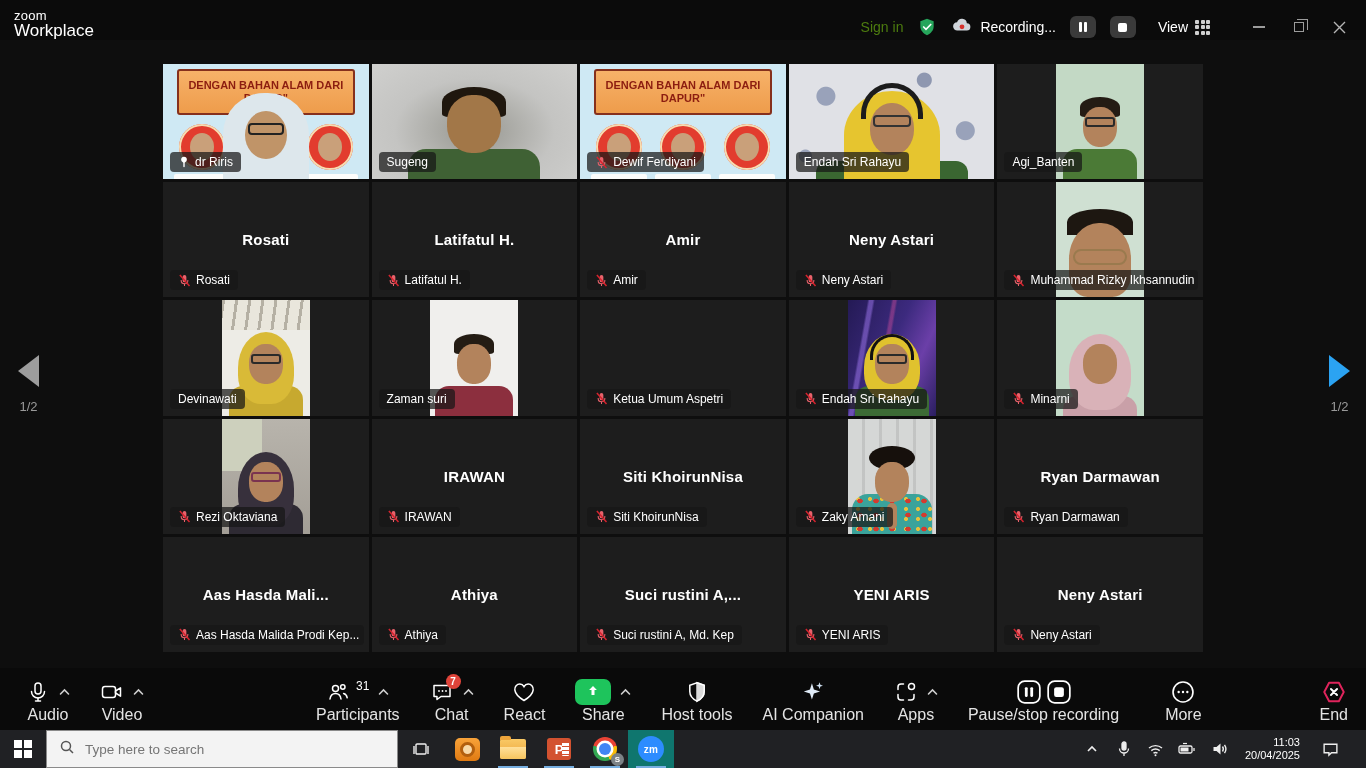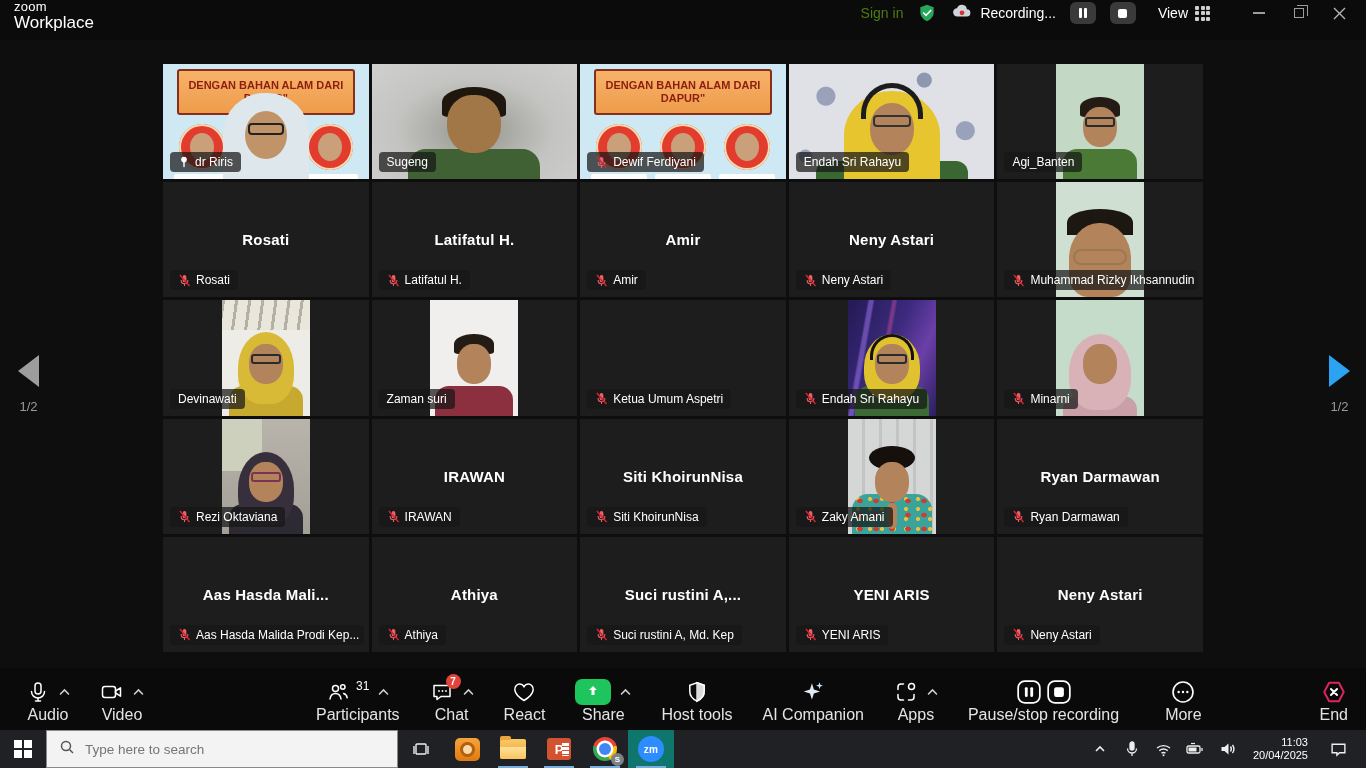--- a/index.html
+++ b/index.html
@@ -1,19 +1,19 @@
 <!DOCTYPE html>
 <html><head>
 <meta charset="utf-8">
 <style>
   *{box-sizing:border-box;margin:0;padding:0}
   html,body{width:1366px;height:768px;overflow:hidden;background:#000;
     font-family:"Liberation Sans",sans-serif;-webkit-font-smoothing:antialiased}
   
-  .titlebar{height:40px;background:#0b0b0b;display:flex;align-items:flex-start;
+  .titlebar{height:40px;background:#0b0b0b;display:flex;align-items:flex-end;
     justify-content:space-between;padding:0 10px 0 14px;color:#fff}
   .zlogo{line-height:1.05}
   .zlogo .l1{font-size:13px;color:#fff;letter-spacing:.3px}
   .zlogo .l2{font-size:17px;font-weight:400;color:#fff}
   .tb-right{display:flex;align-items:center;gap:14px}
   .tb-signin{font-size:14px;color:#4d7c0f;cursor:default}
   .tb-group{display:flex;align-items:center;gap:7px}
   .rec-text{font-size:14px;color:#fff}
   .minibtn{width:26px;height:22px;background:#3a3a3a;border-radius:6px;
     display:flex;align-items:center;justify-content:center;gap:2px}
@@ -197,21 +197,21 @@
   .ic-ppt::after{content:"";position:absolute;right:2px;top:4px;width:7px;height:14px;background:#fff;
     background-image:linear-gradient(#d35230 1.5px,transparent 1.5px);background-size:100% 4px;border-radius:1px}
   .ic-chrome{width:24px;height:24px;border-radius:50%;position:relative;
     background:conic-gradient(from -45deg,#ea4335 0 120deg,#fbbc05 0 200deg,#34a853 0 330deg,#ea4335 0)}
   .ic-chrome::after{content:"";position:absolute;left:6px;top:6px;width:12px;height:12px;border-radius:50%;
     background:#4285f4;box-shadow:0 0 0 2.5px #fff}
   .chrome-badge{position:absolute;right:4px;bottom:2px;width:13px;height:13px;border-radius:50%;
     background:#7c8286;color:#fff;font-size:8px;font-weight:700;display:flex;align-items:center;justify-content:center}
   .ic-zm{width:26px;height:26px;border-radius:50%;background:#2d8cff;color:#fff;font-size:10px;
     font-weight:700;display:flex;align-items:center;justify-content:center;letter-spacing:.3px}
-  .tray{margin-left:auto;display:flex;align-items:center;gap:2px;padding-right:8px}
+  .tray{margin-left:auto;display:flex;align-items:center;gap:2px;padding-right:16px}
   .tray .tbtn{width:30px}
   .clock{text-align:right;font-size:11px;line-height:13px;padding:0 8px;color:#fff}
   .notif{width:40px;display:flex;align-items:center;justify-content:center}
 </style>
 </head>
 <body>
 
 <div class="titlebar">
   <div class="zlogo">
     <div class="l1">zoom</div>

